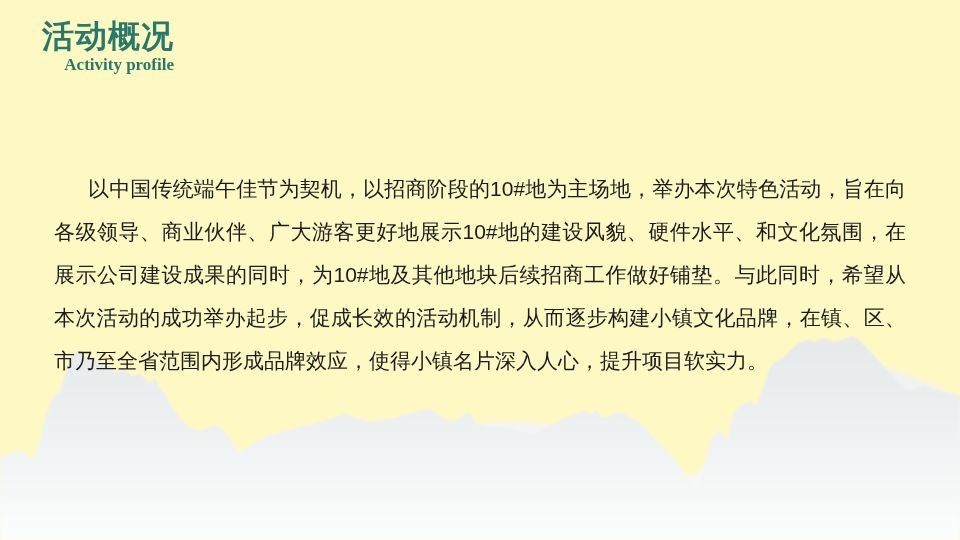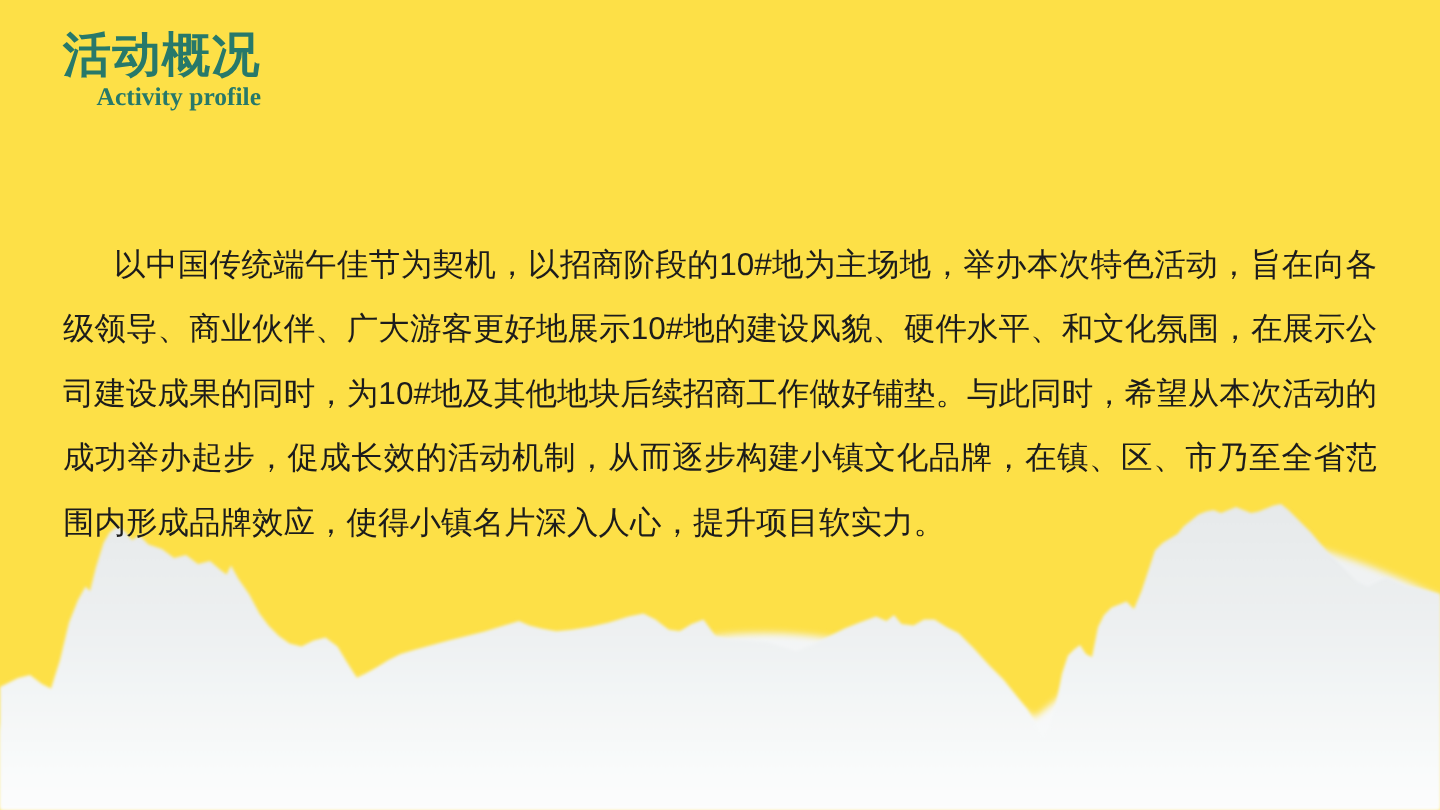--- a/index.html
+++ b/index.html
@@ -5,21 +5,21 @@
   html, body { margin: 0; padding: 0; }
   body {
     width: 960px; height: 540px;
     background: #ffffff;
     font-family: "Liberation Sans", sans-serif;
     overflow: hidden;
   }
   .slide {
     position: relative;
     width: 960px; height: 540px;
-    background: #fde047;
+    background: #fef9c3;
     overflow: hidden;
   }
   
   .mountains {
     position: absolute;
     left: 0; top: 0;
     width: 960px; height: 540px;
     pointer-events: none;
   }
   
@@ -43,21 +43,21 @@
     font-weight: bold;
     color: #27796a;
     font-family: "Liberation Serif", serif;
     text-align: right;
   }
   
   .body-text {
     position: absolute;
     left: 38px; right: 38px;
     top: 151px;
-    margin: 4px;
+    margin: 16px;
     font-size: 21px;
     line-height: 43px;
     color: #1c1c1c;
     text-align: justify;
     text-justify: inter-ideograph;
     text-indent: 34px;
     font-family: "Liberation Sans", sans-serif;
   }
 </style>
 </head>

